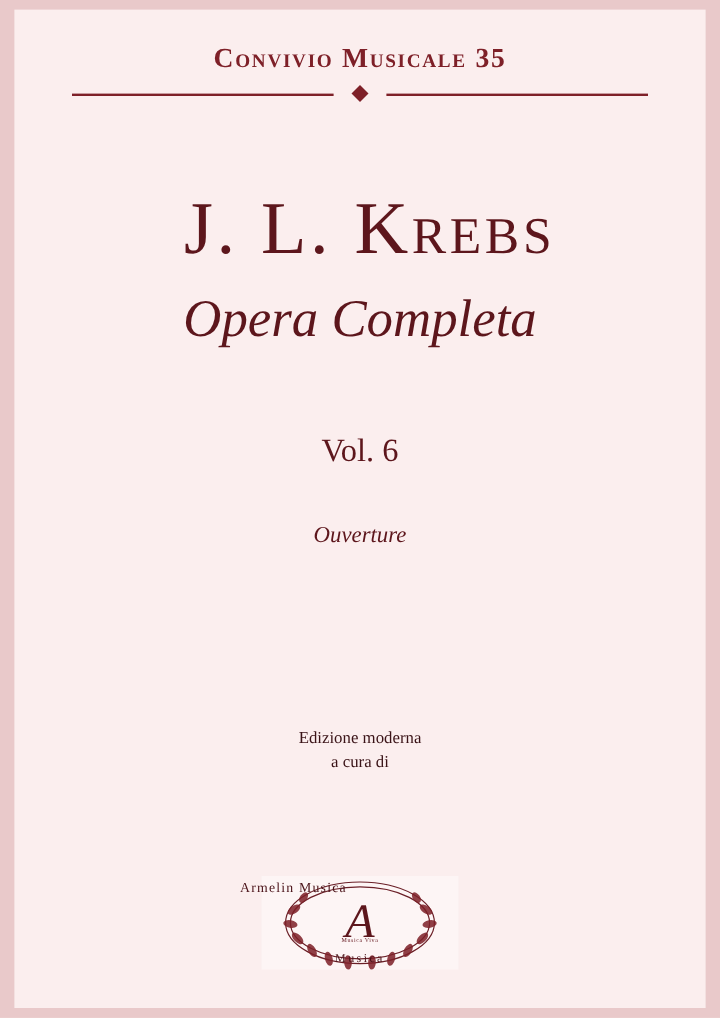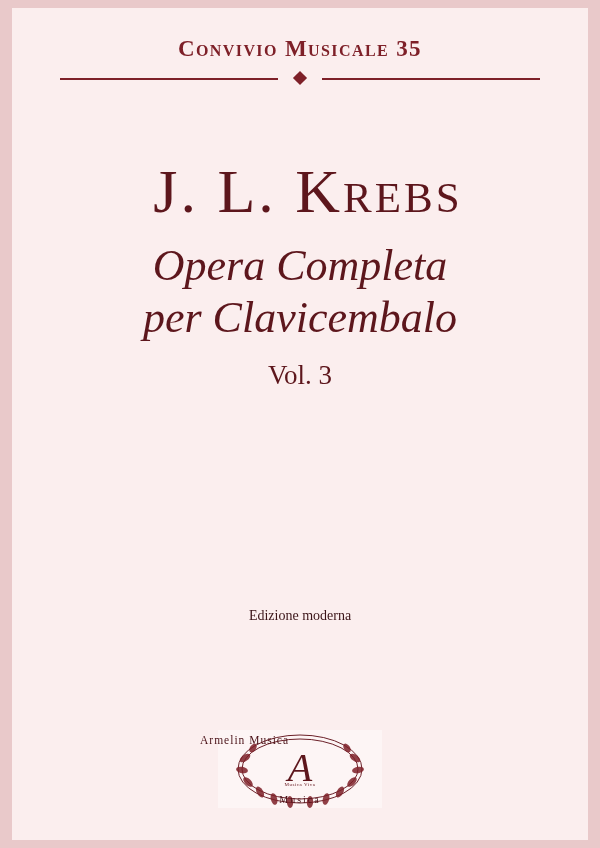--- a/index.html
+++ b/index.html
@@ -207,28 +207,29 @@
     <div class="rule-wrap">
       <div class="line left"></div>
       <div class="diamond"></div>
       <div class="line right"></div>
     </div>
 
     <div class="composer">J. L. Krebs</div>
 
     <div class="work">
       <div>Opera Completa</div>
-      <div>per Clavicembalo</div>
-    </div>
-
-    <div class="vol">Vol. 3</div>
-
+    </div>
+
+    <div class="vol">Vol. 6</div>
+
+    <div class="subtitle">Ouverture</div>
 
     <div class="credit">
       <div>Edizione moderna</div>
+      <div>a cura di</div>
     </div>
 
     <div class="logo">
       <div class="plate"></div>
       <svg width="200" height="98" viewBox="0 0 200 98">
         <g stroke="#6b2028" stroke-width="1" fill="none">
           <ellipse cx="100" cy="49" rx="62" ry="34"></ellipse>
           <ellipse cx="100" cy="49" rx="58" ry="30"></ellipse>
         </g>
         <g fill="#7e2028" opacity="0.85">

